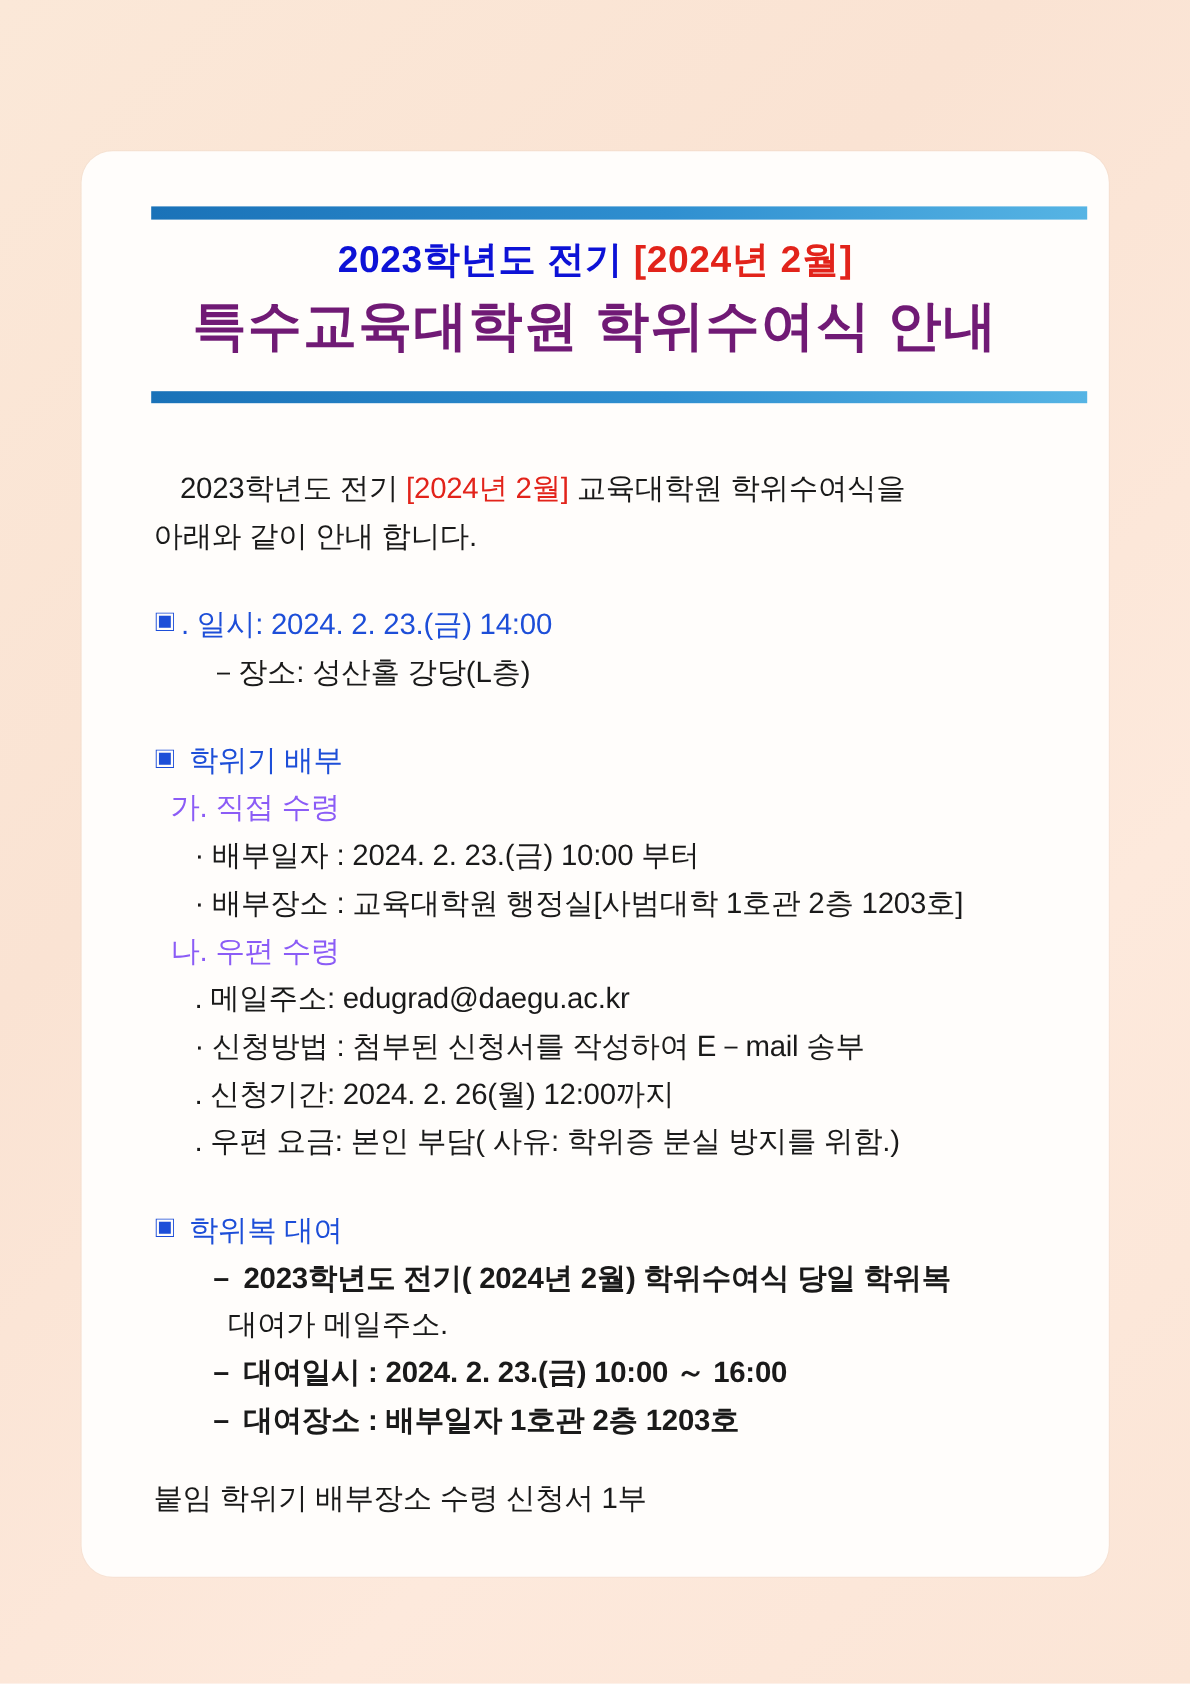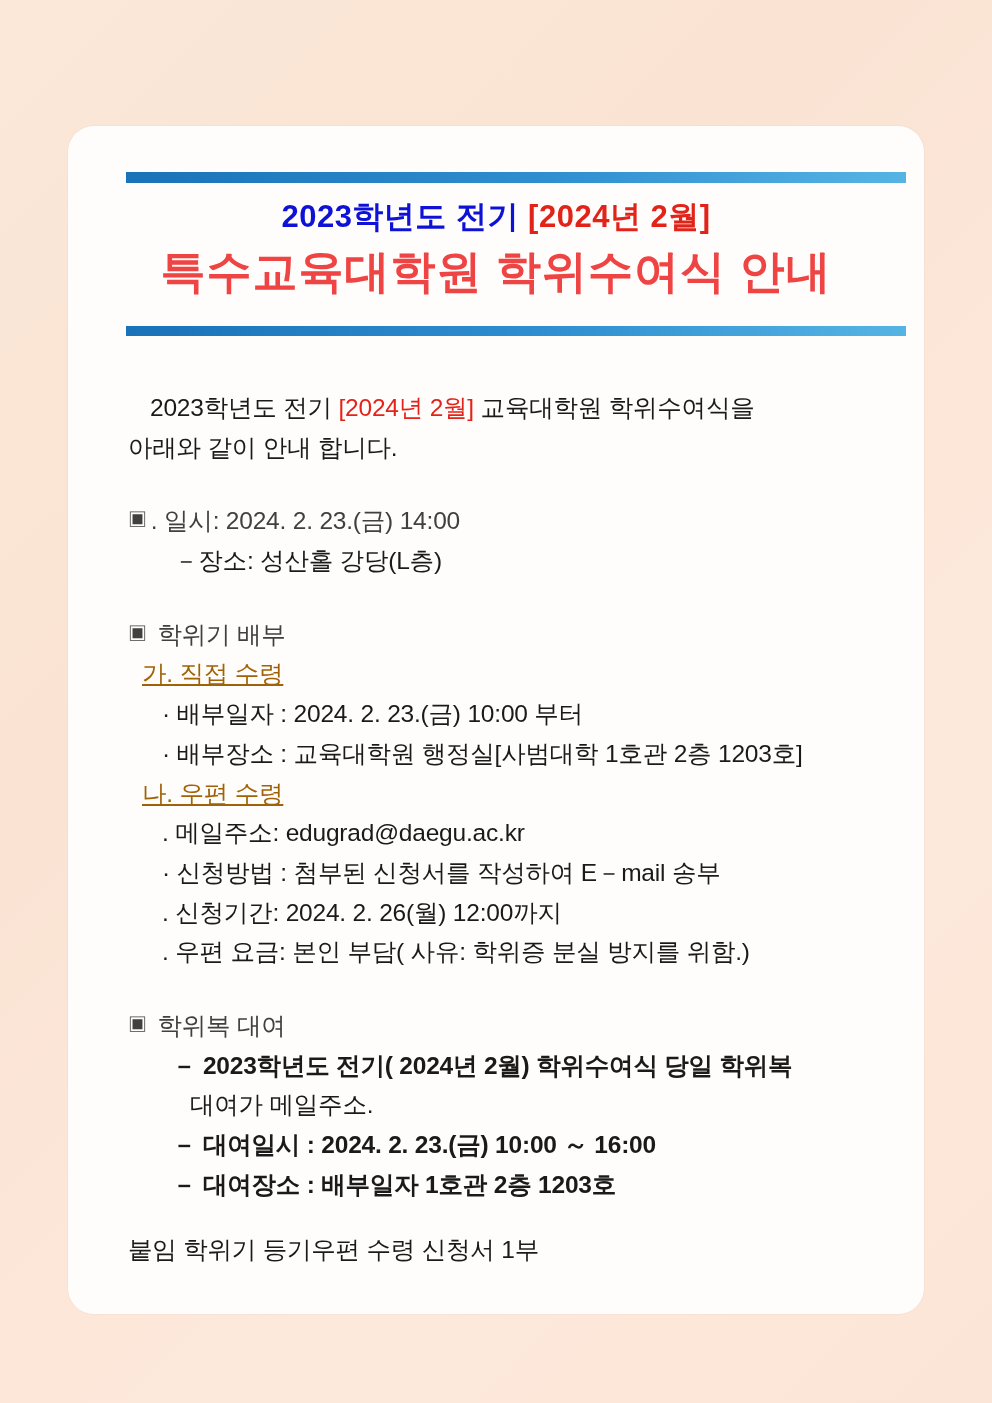--- a/index.html
+++ b/index.html
@@ -54,21 +54,21 @@
     letter-spacing: 0.5px;
     color: #0d12d6;
     line-height: 1.25;
   }
   .title-line1 .red {
     color: #e2231a;
   }
   .title-line2 {
     font-size: 45px;
     font-weight: bold;
-    color: #ef4444;
+    color: #701a75;
     letter-spacing: 1px;
     margin-top: 8px;
     line-height: 1.2;
   }
 
   .body-text {
     position: absolute;
     left: 30px;
     right: 21px;
     top: 262px;
@@ -80,33 +80,32 @@
   .p-intro {
     margin: 0 0 0 0;
     text-indent: 22px;
   }
   .p-intro .red { color: #e2231a; }
 
   .blank { height: 34px; }
   .blank-sm { height: 26px; }
 
   .sec-head {
-    color: #404040;
+    color: #1d4ed8;
     font-weight: normal;
     margin: 0;
   }
   .sec-head .sq {
     font-size: 19px;
     vertical-align: 3px;
     margin-right: 4px;
   }
   .sub-red {
-    color: #a16207;
+    color: #8b5cf6;
     margin: 0 0 0 14px;
-    text-decoration: underline;
   }
   .indent1 { margin: 0 0 0 34px; }
   .indent2 { margin: 0 0 0 44px; font-weight: bold; }
   .indent-place { margin: 0 0 0 46px; }
   .line { margin: 0; }
   .foot { margin: 0; }
 </style>
 </head>
 <body>
 
@@ -157,17 +156,17 @@
       <p class="sec-head">
         <span class="sq">▣</span><span> 학위복 대여</span>
       </p>
       <p class="indent2">－ 2023학년도 전기( 2024년 2월) 학위수여식 당일 학위복</p>
       <p class="indent-place" style="margin-left:62px">대여가 메일주소.</p>
       <p class="indent2">－ 대여일시 : 2024. 2. 23.(금) 10:00 ～ 16:00</p>
       <p class="indent2">－ 대여장소 : 배부일자 1호관 2층 1203호</p>
 
       <div class="blank-sm"></div>
 
-      <p class="foot">붙임  학위기 등기우편 수령 신청서  1부</p>
+      <p class="foot">붙임  학위기 배부장소 수령 신청서  1부</p>
 
     </div>
   </div>
 </div>
 
 </body></html>

